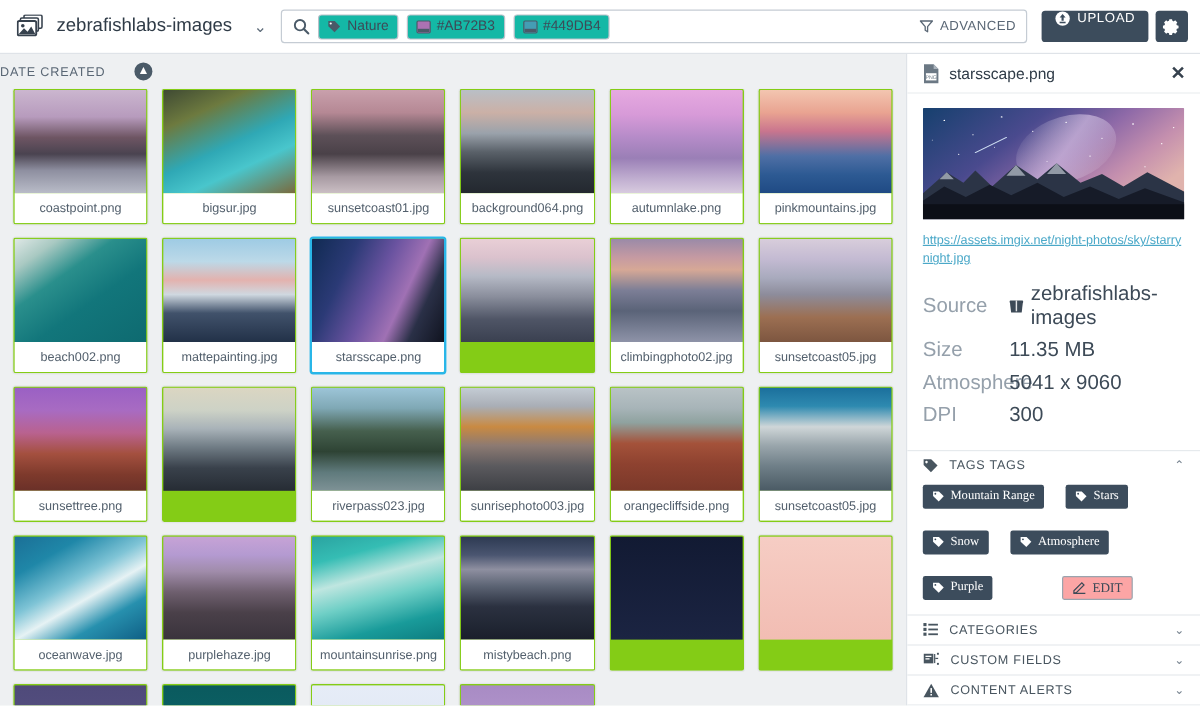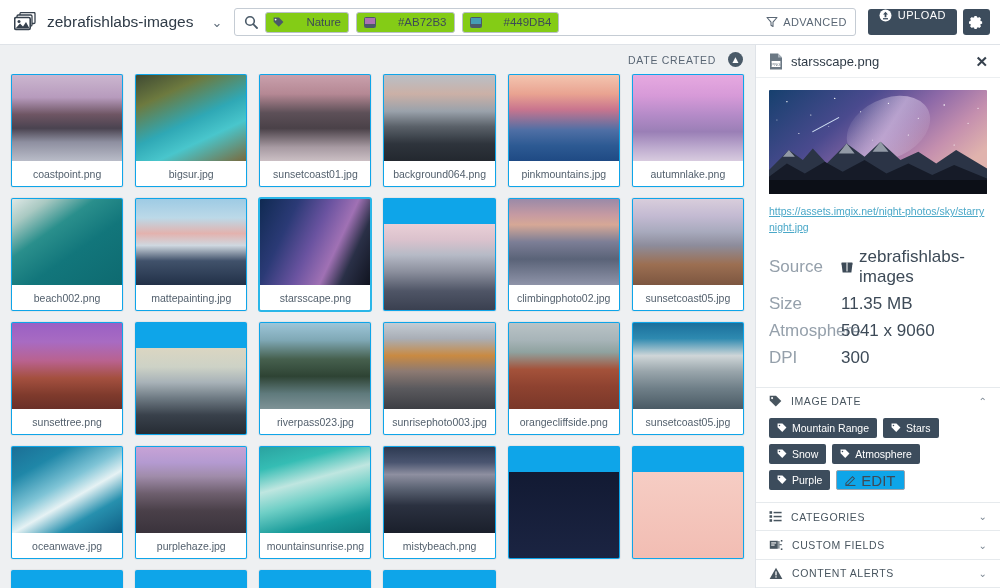--- a/index.html
+++ b/index.html
@@ -34,24 +34,24 @@
     flex: 1 1 auto; height: 28px;
     border: 1px solid #c5ccd4; border-radius: 3px;
     background: #fff;
     display: flex; align-items: center;
     padding: 0 8px 0 9px; gap: 7px;
     min-width: 0;
   }
   .search-ico { width: 14px; height: 14px; flex: 0 0 auto; }
   .chips { display: flex; align-items: center; gap: 7px; flex: 1 1 auto; min-width: 0; }
   .chip {
-    display: inline-flex; align-items: center; gap: 22px;
+    display: inline-flex; align-items: center; gap: 5px;
     height: 21px; padding: 0 7px;
     border: 1px solid #b9c1ca; border-radius: 3px;
-    background: #84cc16; font-size: 11.5px; color: #3d4a57;
+    background: #14b8a6; font-size: 11.5px; color: #3d4a57;
     white-space: nowrap; cursor: pointer;
   }
   .chip-tag-ico { width: 11px; height: 11px; }
   .swatch {
     width: 12px; height: 11px; border-radius: 1.5px;
     border: 1.5px solid #4a5a68;
     position: relative; overflow: hidden;
   }
   .swatch::after {
     content: ""; position: absolute; left: 0; right: 0; bottom: 0;
@@ -78,46 +78,45 @@
   
   .body { flex: 1 1 auto; display: flex; min-height: 0; }
 
   
   .gridwrap {
     flex: 1 1 auto; background: #eef0f2;
     display: flex; flex-direction: column; min-width: 0;
   }
   .sortbar {
     height: 29px; flex: 0 0 29px;
-    display: flex; align-items: center; justify-content: flex-end;
-    padding-right: 12px; gap: 12px;
+    display: flex; align-items: center; 
+    padding-right: 12px; gap: 24px;
     background: #eef0f2;
   }
   .sort-label { font-size: 10.5px; letter-spacing: .7px; color: #5a6775; cursor: pointer; }
   .sort-arrow {
     width: 15px; height: 15px; border-radius: 50%;
     background: #4a5a68; color: #fff; font-size: 10px;
     display: flex; align-items: center; justify-content: center;
     cursor: pointer;
   }
   .grid {
     flex: 1 1 auto; overflow: hidden;
     display: grid;
     grid-template-columns: repeat(6, 1fr);
     gap: 11px 12px;
     padding: 0 11px 0 11px;
     align-content: start;
   }
   .card {
-    background: #0ea5e9; border: 1px solid transparent;
+    background: #84cc16; border: 1px solid transparent;
     border-radius: 2px; overflow: hidden;
     cursor: pointer; height: 113px;
     display: flex; flex-direction: column;
     box-shadow: 0 0 0 1px rgba(0,0,0,0.04);
-    justify-content: flex-end;
   }
   .card.selected { border-color: #29b6e8; box-shadow: 0 0 0 1px #29b6e8; }
   .thumb { height: 86px; flex: 0 0 86px; width: 100%; }
   .cap {
     flex: 1 1 auto; display: flex; align-items: center; justify-content: center;
     font-size: 10.5px; color: #53606d; background: #fff;
     overflow: hidden; white-space: nowrap;
   }
 
   
@@ -150,33 +149,33 @@
   .meta-key { width: 72px; flex: 0 0 72px; color: #95a0ab; }
   .meta-val { color: #3d4a57; display: flex; align-items: center; gap: 6px; }
   .bucket-ico { width: 12px; height: 12px; }
   .sect-div { height: 1px; background: #e6eaed; margin: 0; }
   .sect-head {
     height: 33px; display: flex; align-items: center; gap: 9px;
     padding: 0 13px; cursor: pointer;
   }
   .sect-title { font-size: 10.5px; letter-spacing: .6px; color: #48555f; flex: 1 1 auto; }
   .chev { color: #7b8793; font-size: 10px; }
-  .tags { display: flex; flex-wrap: wrap; gap: 6px; padding: 3px 13px 12px 13px; }
+  .tags { display: flex; flex-wrap: wrap; gap: 18px; padding: 3px 13px 12px 13px; font-family: Liberation Serif, serif; }
   .tag {
     display: inline-flex; align-items: center; gap: 5px;
     height: 20px; padding: 0 8px; border-radius: 2px;
     background: #3c4c5c; color: #fff; font-size: 10.5px;
     white-space: nowrap; cursor: pointer;
   }
   .tag-ico { width: 10px; height: 10px; }
   .tag-edit {
     display: inline-flex; align-items: center; gap: 5px;
     height: 20px; padding: 0 8px; border-radius: 2px;
-    background: #0ea5e9; border: 1px solid #9aa4ae; color: #3d4a57;
-    font-size: 15px; cursor: pointer;
+    background: #fca5a5; border: 1px solid #9aa4ae; color: #3d4a57;
+    font-size: 11px; cursor: pointer; margin-left: 40px;
   }
   svg { display: block; }
 </style>
 </head>
 <body>
 
 <div class="app">
 
   <div class="header">
     <div class="brand">
@@ -267,26 +266,26 @@
           </div>
           <div class="card">
             <div class="thumb" style="background: linear-gradient(rgb(201, 160, 172) 0%, rgb(181, 136, 148) 22%, rgb(93, 80, 88) 44%, rgb(74, 65, 72) 62%, rgb(167, 154, 162) 84%, rgb(203, 191, 196) 100%);"></div>
             <div class="cap">sunsetcoast01.jpg</div>
           </div>
           <div class="card">
             <div class="thumb" style="background: linear-gradient(rgb(185, 191, 198) 0%, rgb(203, 176, 166) 22%, rgb(154, 162, 171) 42%, rgb(90, 97, 105) 60%, rgb(46, 52, 60) 80%, rgb(35, 40, 47) 100%);"></div>
             <div class="cap">background064.png</div>
           </div>
           <div class="card">
+            <div class="thumb" style="background: linear-gradient(rgb(230, 169, 224) 0%, rgb(215, 154, 216) 24%, rgb(181, 139, 200) 46%, rgb(154, 127, 182) 66%, rgb(192, 174, 208) 86%, rgb(216, 203, 223) 100%);"></div>
+            <div class="cap">autumnlake.png</div>
+          </div>
+          <div class="card">
             <div class="thumb" style="background: linear-gradient(rgb(243, 197, 176) 0%, rgb(233, 163, 145) 22%, rgb(201, 117, 142) 40%, rgb(79, 111, 165) 64%, rgb(45, 90, 147) 82%, rgb(31, 74, 132) 100%);"></div>
             <div class="cap">pinkmountains.jpg</div>
-          </div>
-          <div class="card">
-            <div class="thumb" style="background: linear-gradient(rgb(230, 169, 224) 0%, rgb(215, 154, 216) 24%, rgb(181, 139, 200) 46%, rgb(154, 127, 182) 66%, rgb(192, 174, 208) 86%, rgb(216, 203, 223) 100%);"></div>
-            <div class="cap">autumnlake.png</div>
           </div>
           <div class="card">
             <div class="thumb" style="background: linear-gradient(145deg, rgb(223, 232, 230) 0%, rgb(169, 201, 194) 16%, rgb(42, 143, 140) 36%, rgb(18, 118, 123) 60%, rgb(14, 106, 112) 100%);"></div>
             <div class="cap">beach002.png</div>
           </div>
           <div class="card">
             <div class="thumb" style="background: linear-gradient(rgb(158, 203, 228) 0%, rgb(188, 217, 232) 22%, rgb(227, 178, 174) 40%, rgb(207, 216, 224) 54%, rgb(65, 82, 107) 72%, rgb(34, 49, 72) 100%);"></div>
             <div class="cap">mattepainting.jpg</div>
           </div>
           <div class="card selected">
@@ -452,21 +451,21 @@
       </div>
 
       <div class="sect-div"></div>
       <div class="sect-head">
         <span>
           <svg viewBox="0 0 13 13" width="13" height="13">
             <path d="M0.7 0.7 H7 L12.3 6 L6.8 11.6 L0.7 5.6 Z" fill="#48555f"></path>
             <circle cx="3.1" cy="3.1" r="1.05" fill="#fff"></circle>
           </svg>
         </span>
-        <span class="sect-title">IMAGE DATE</span>
+        <span class="sect-title">TAGS TAGS</span>
         <span class="chev">⌃</span>
       </div>
       <div class="tags">
           <span class="tag">
             <span class="tag-ico">
               <svg viewBox="0 0 11 11" width="10" height="10">
                 <path d="M0.6 0.6 H6 L10.4 5 L5.8 9.8 L0.6 4.8 Z" fill="#ffffff"></path>
                 <circle cx="2.7" cy="2.7" r="0.85" fill="#3c4c5c"></circle>
               </svg>
             </span>

